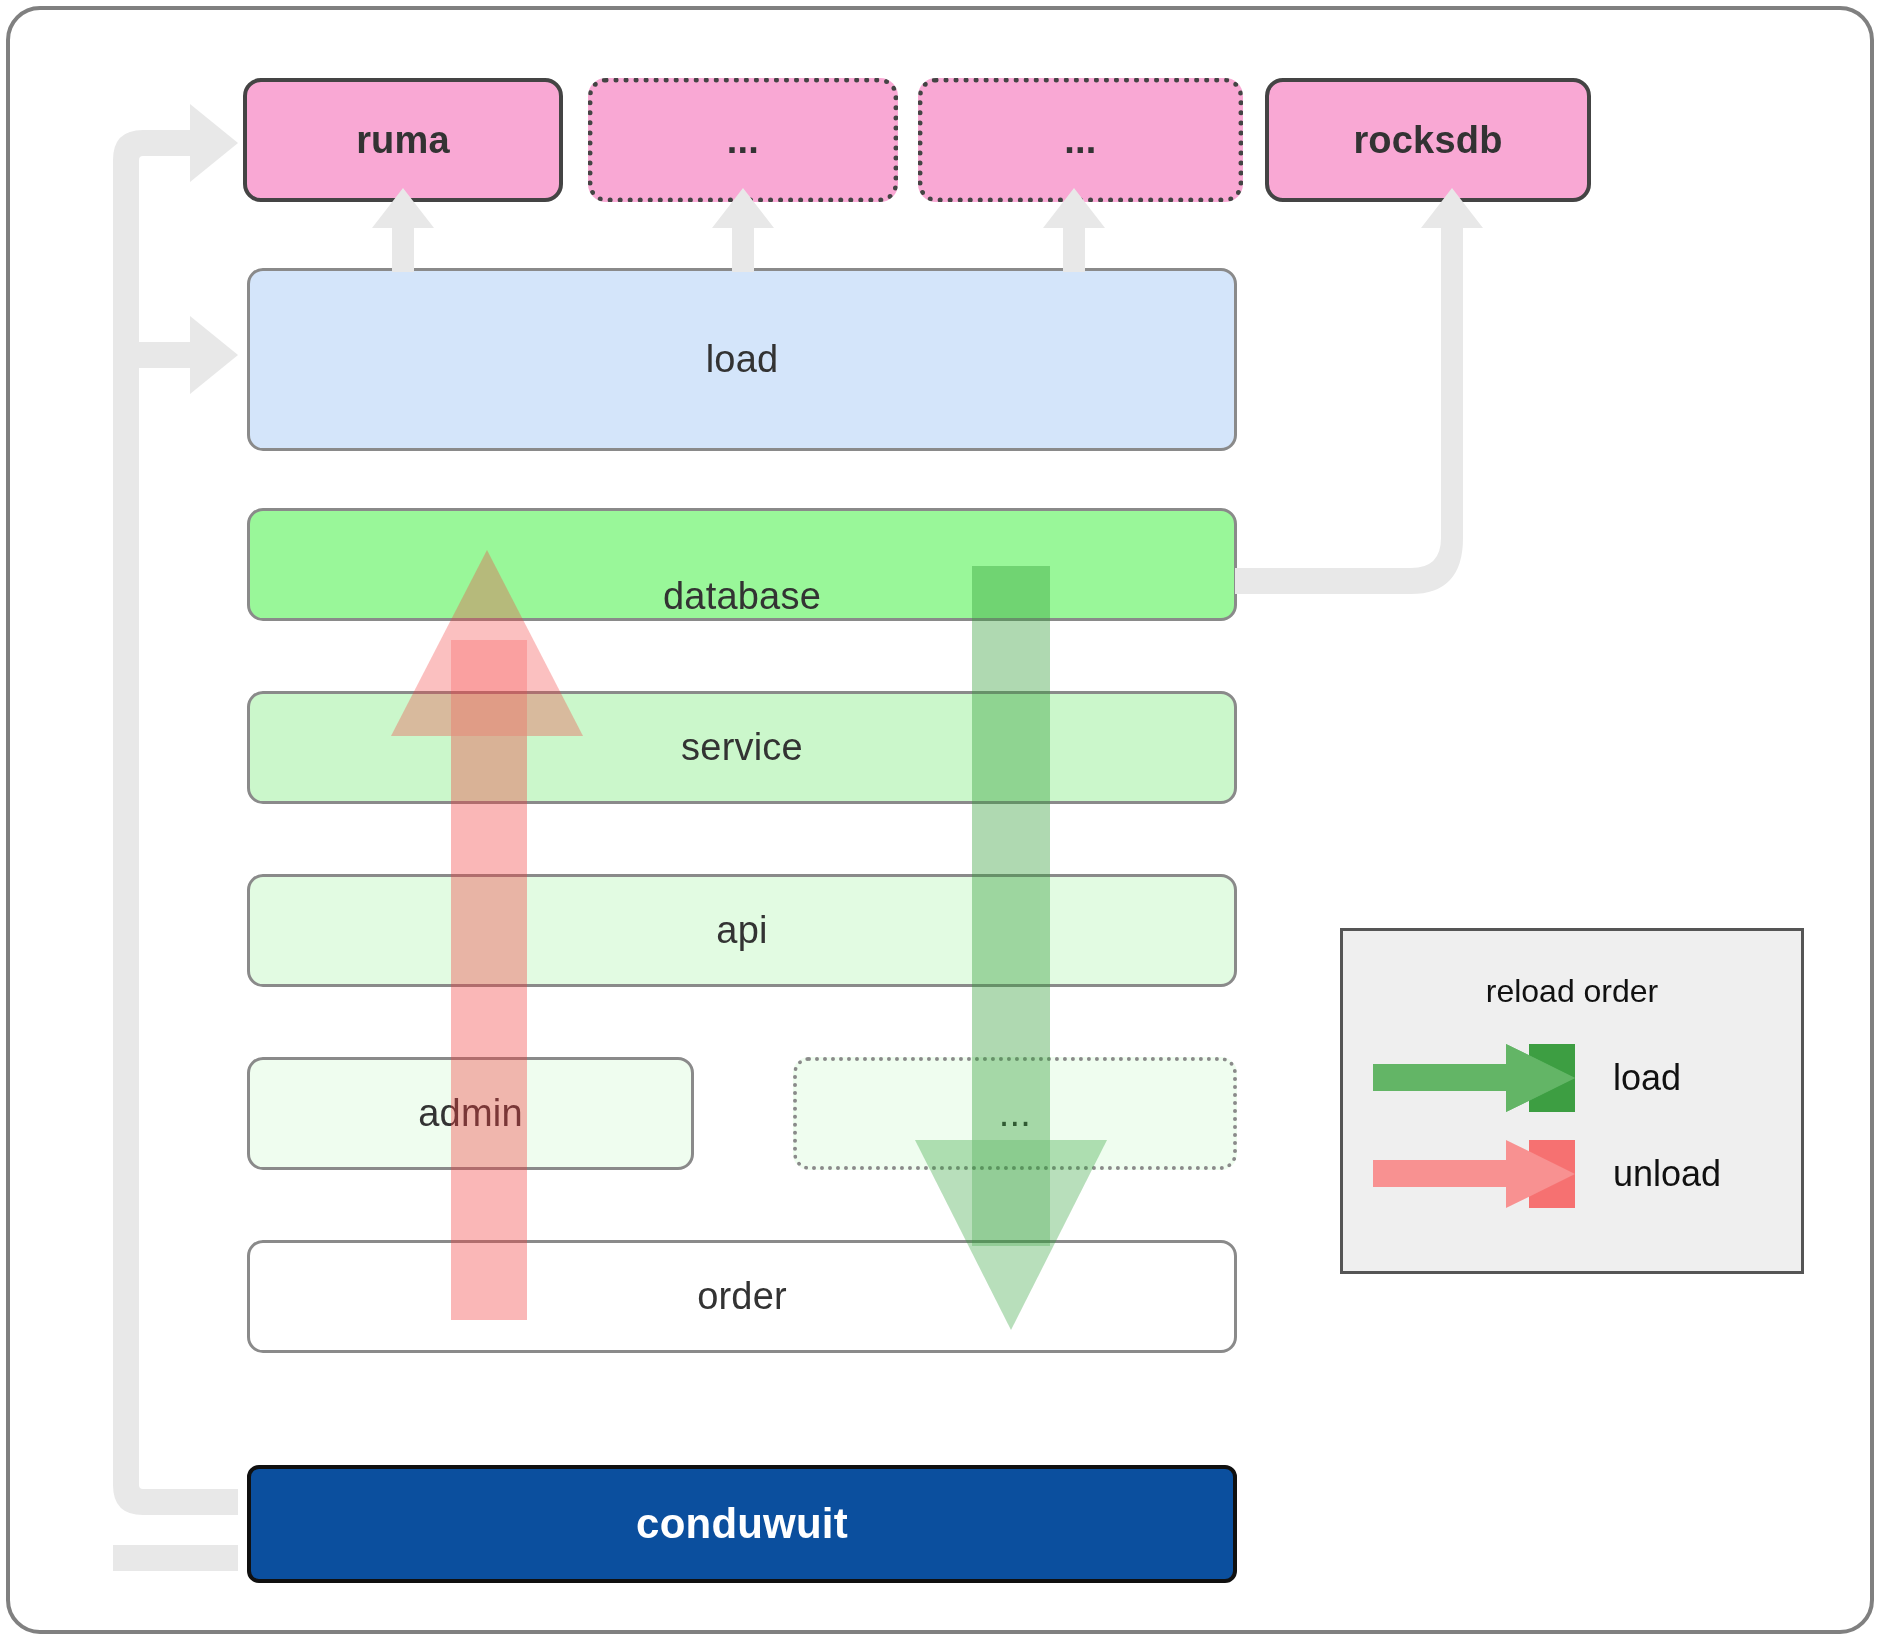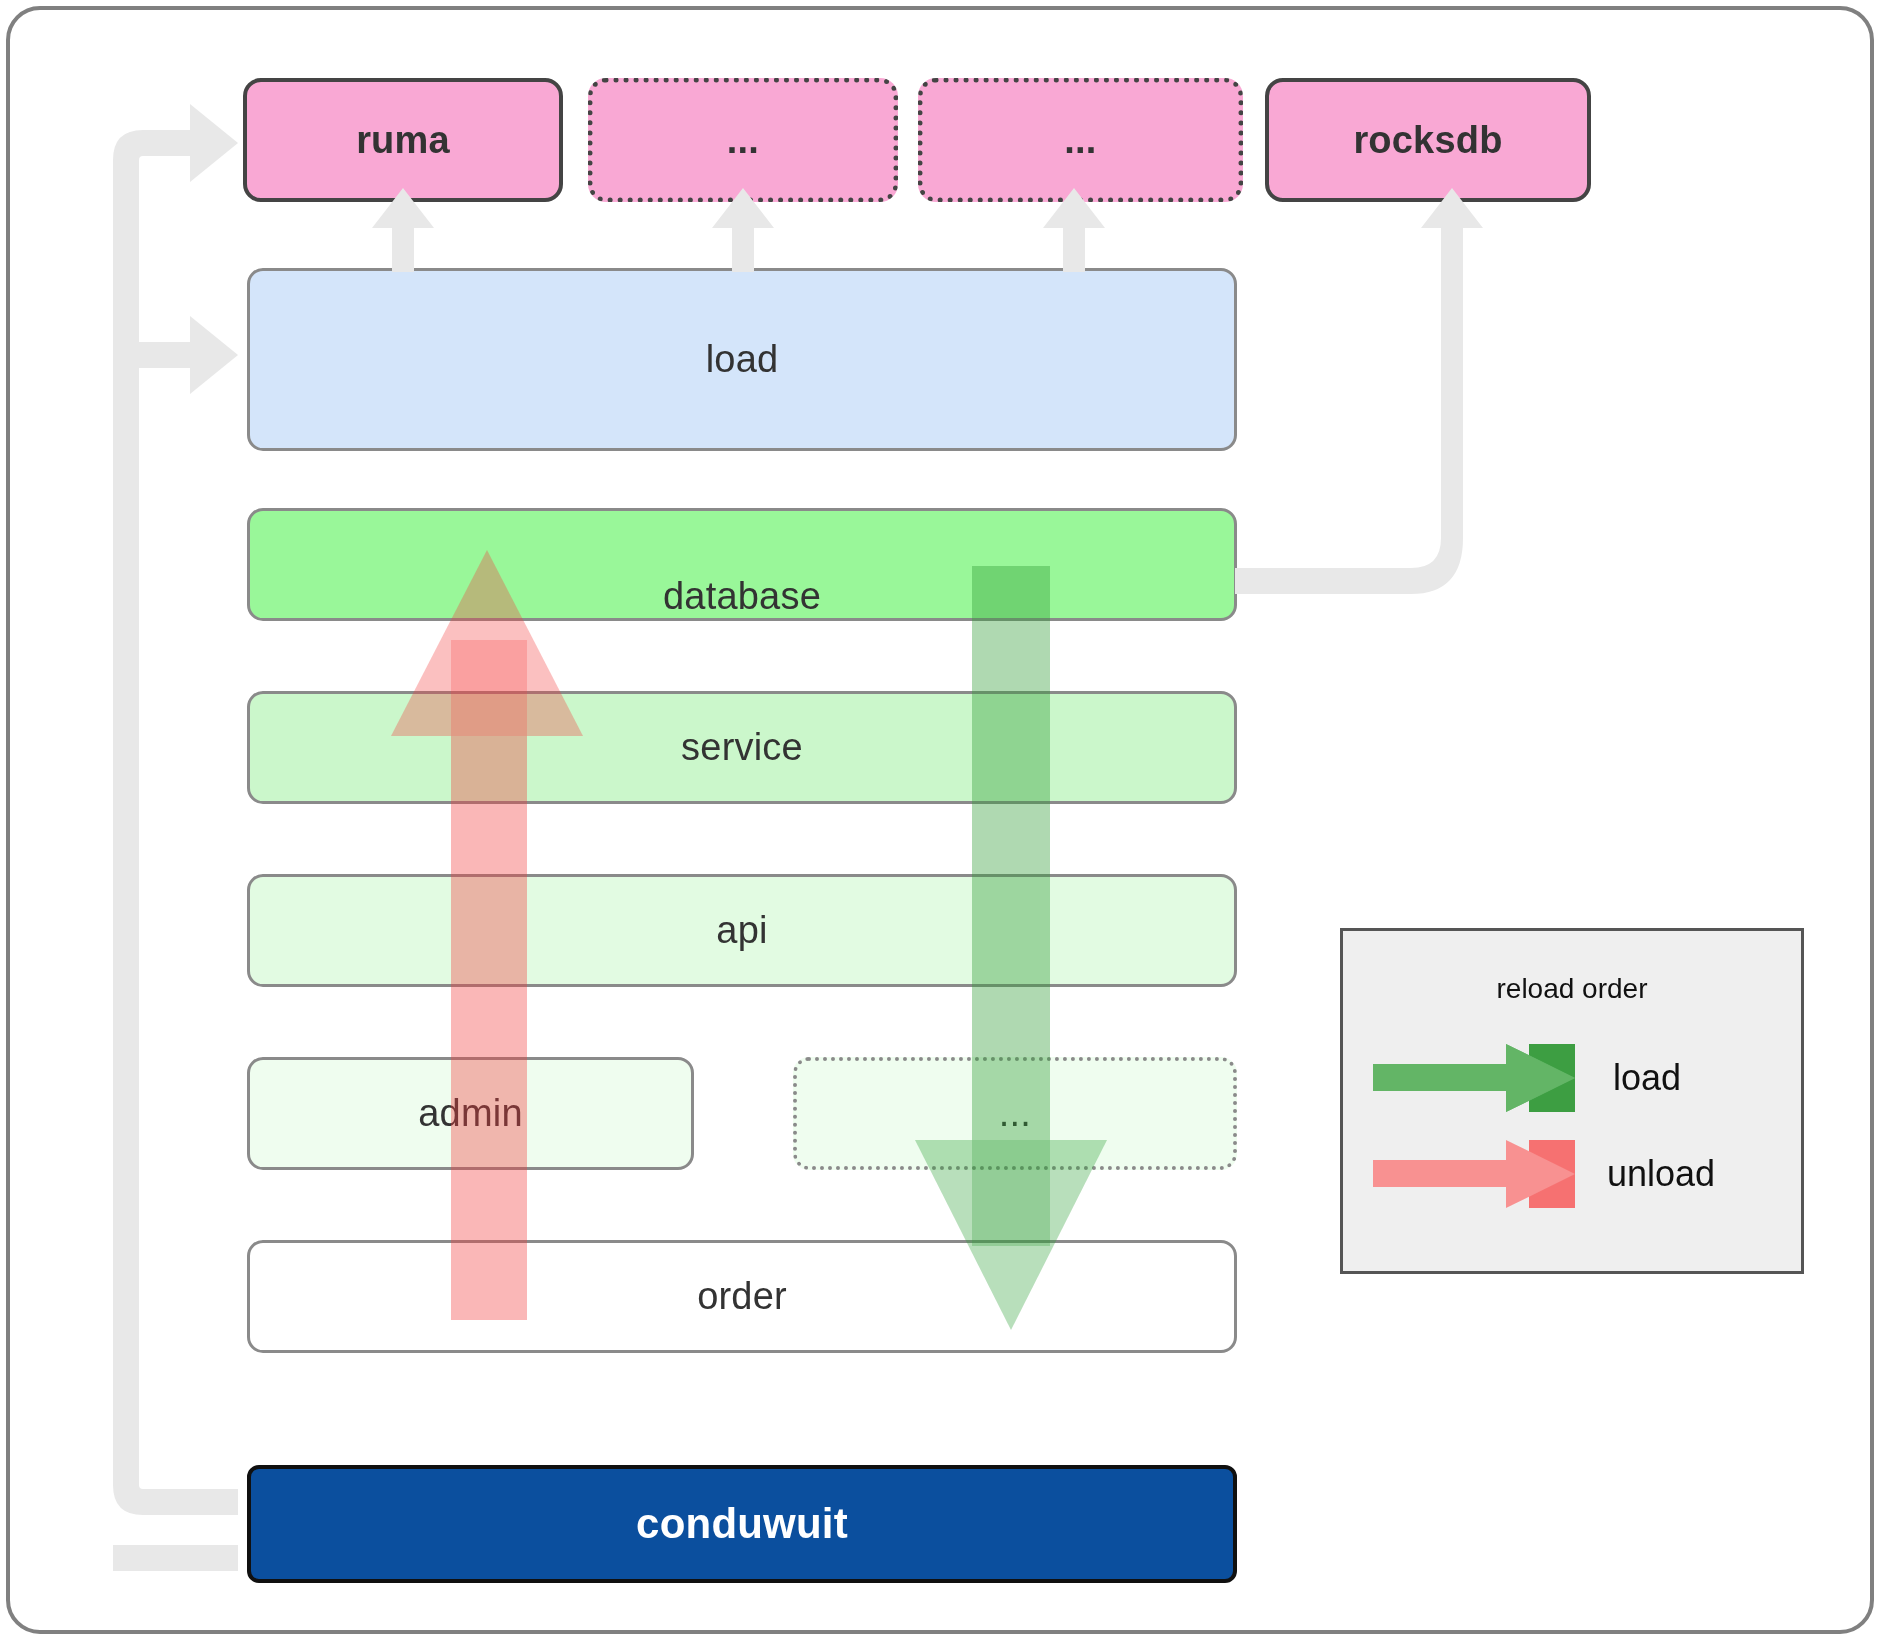--- a/index.html
+++ b/index.html
@@ -76,21 +76,21 @@
     position: absolute;
     background: #efefef;
     border: 3px solid #555555;
     box-sizing: border-box;
   }
   #legend .legend-title {
     position: absolute;
     width: 100%;
     top: 42px;
     text-align: center;
-    font-size: 28px;
+    font-size: 32px;
     color: #111111;
   }
   .legend-label {
     position: absolute;
     font-size: 36px;
     color: #111111;
   }
 
   svg.overlay {
     position: absolute;
@@ -226,16 +226,16 @@
       </g>
 
       <g opacity="0.95">
         <rect x="30" y="229" width="155" height="27" fill="#f98d8d"></rect>
         <polygon points="232,209 232,277 186,277 186,209" fill="#f75c5c" opacity="0.9"></polygon>
         <polygon points="163,209 232,243 163,277" fill="#f98d8d"></polygon>
       </g>
     </svg>
 
     <span class="legend-label" style="left:270px; top:126px;text-align:right;">load</span>
-    <span class="legend-label" style="left:264px; top:222px;">unload</span>
+    <span class="legend-label" style="left:270px; top:222px;">unload</span>
   </div>
 
 </div>
 
 </body></html>

